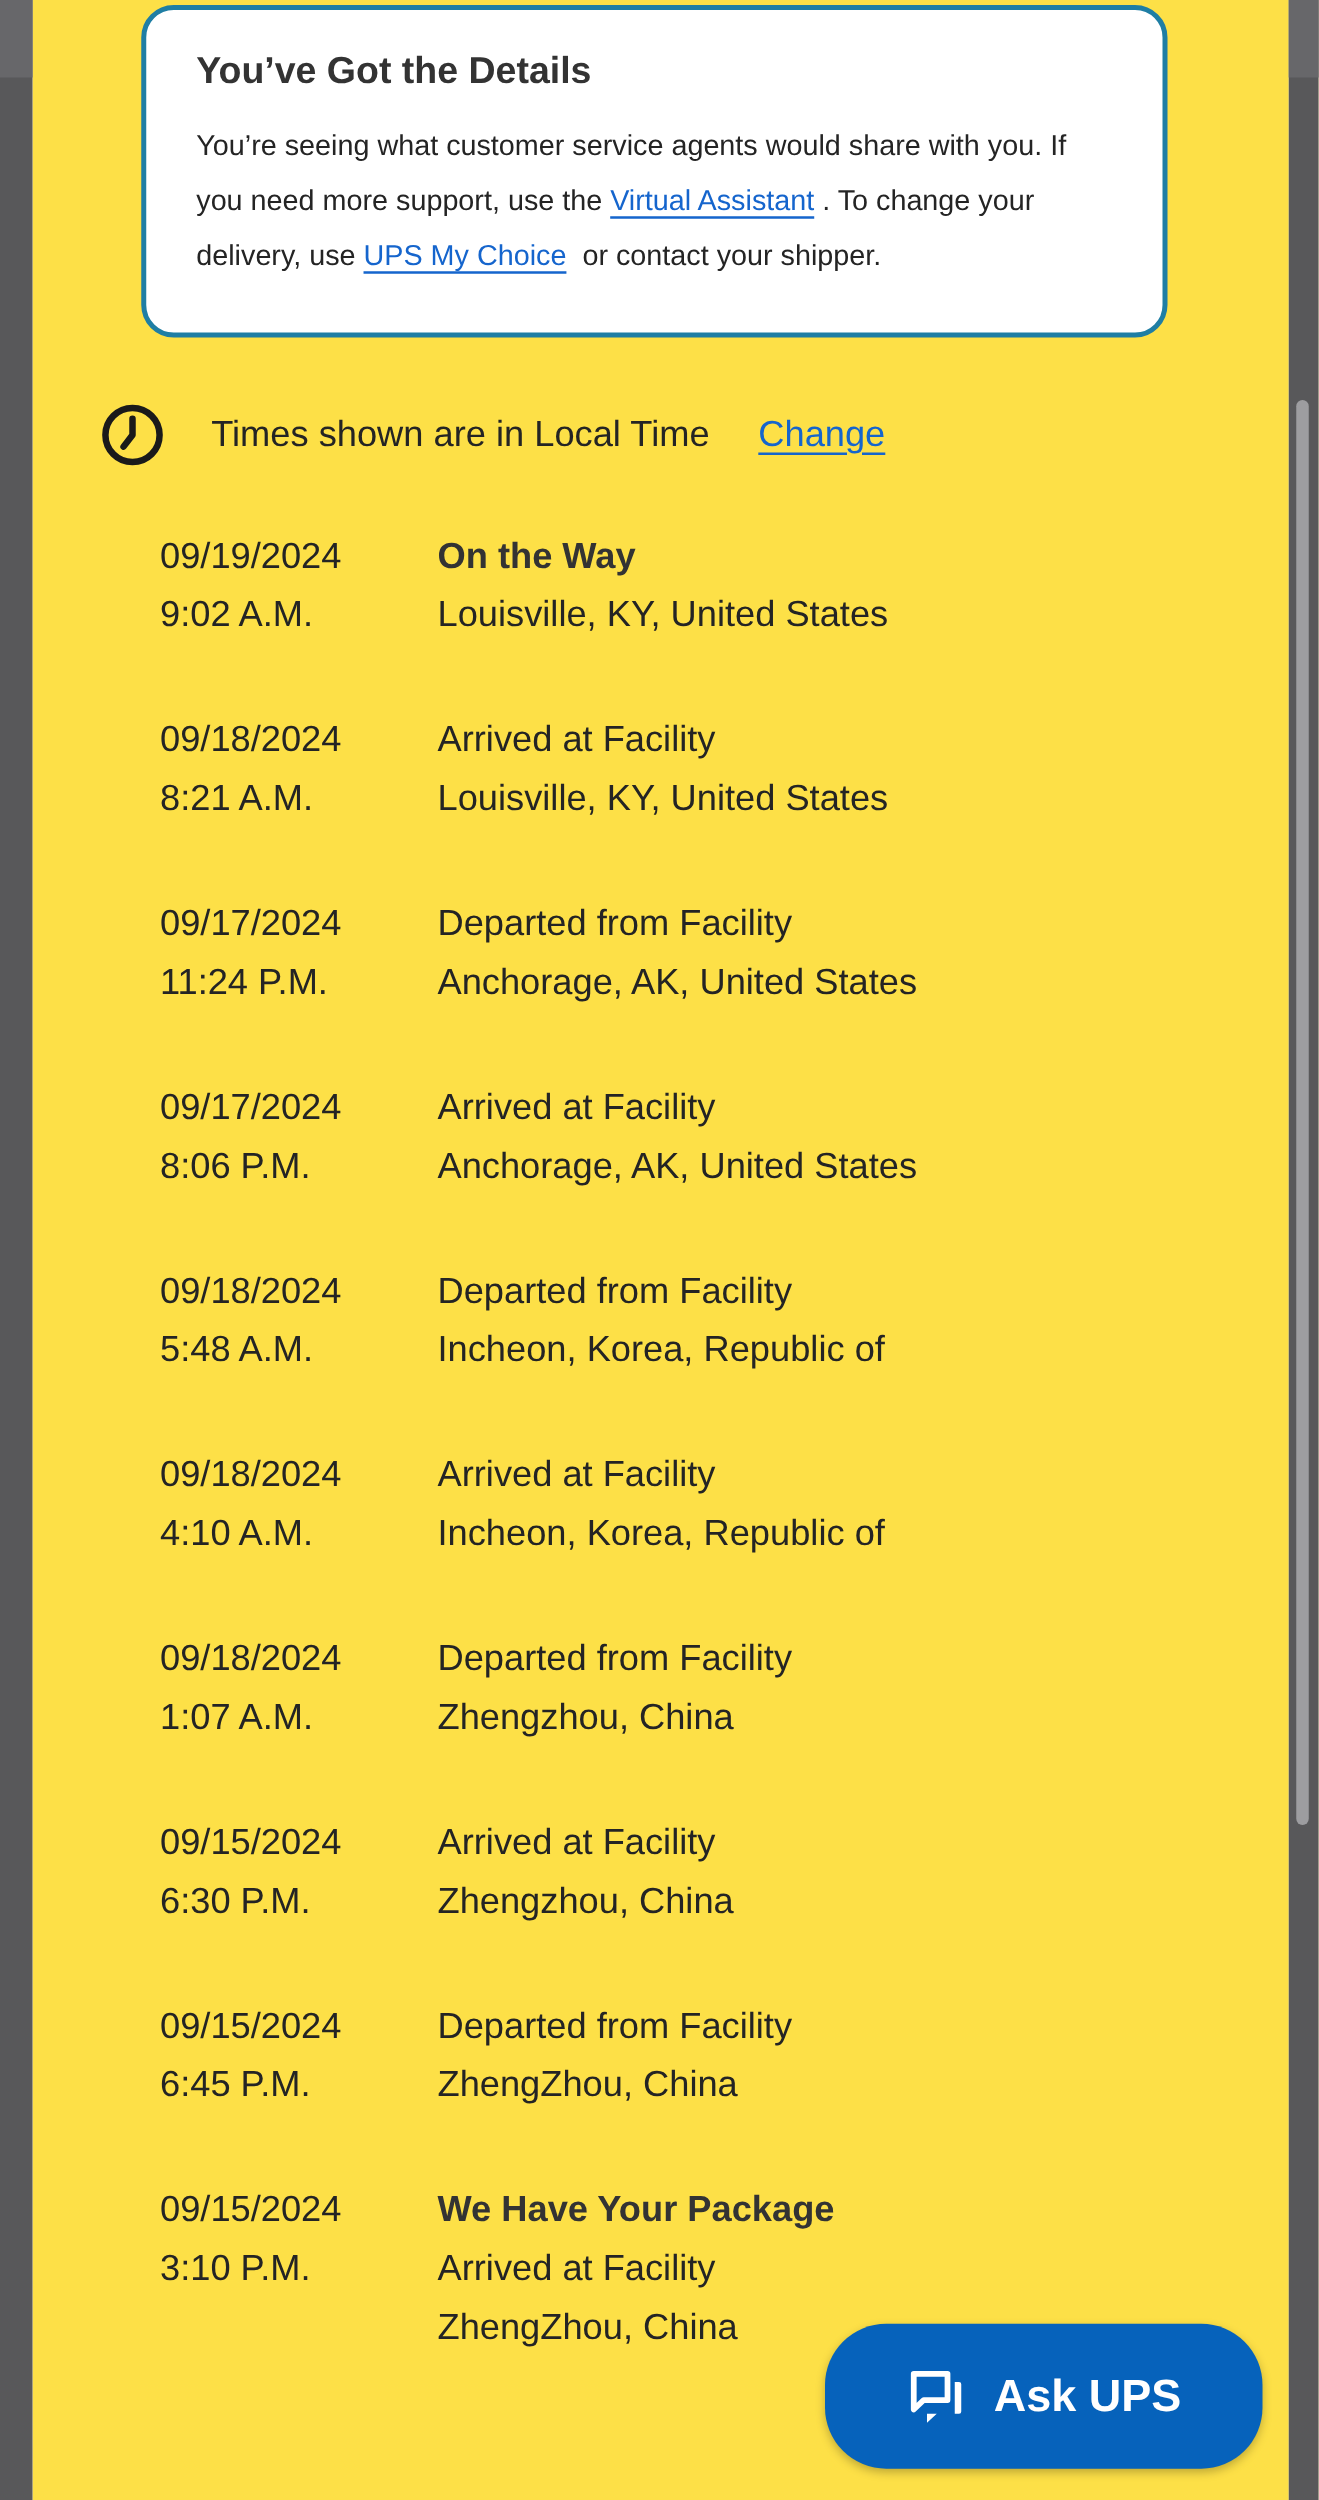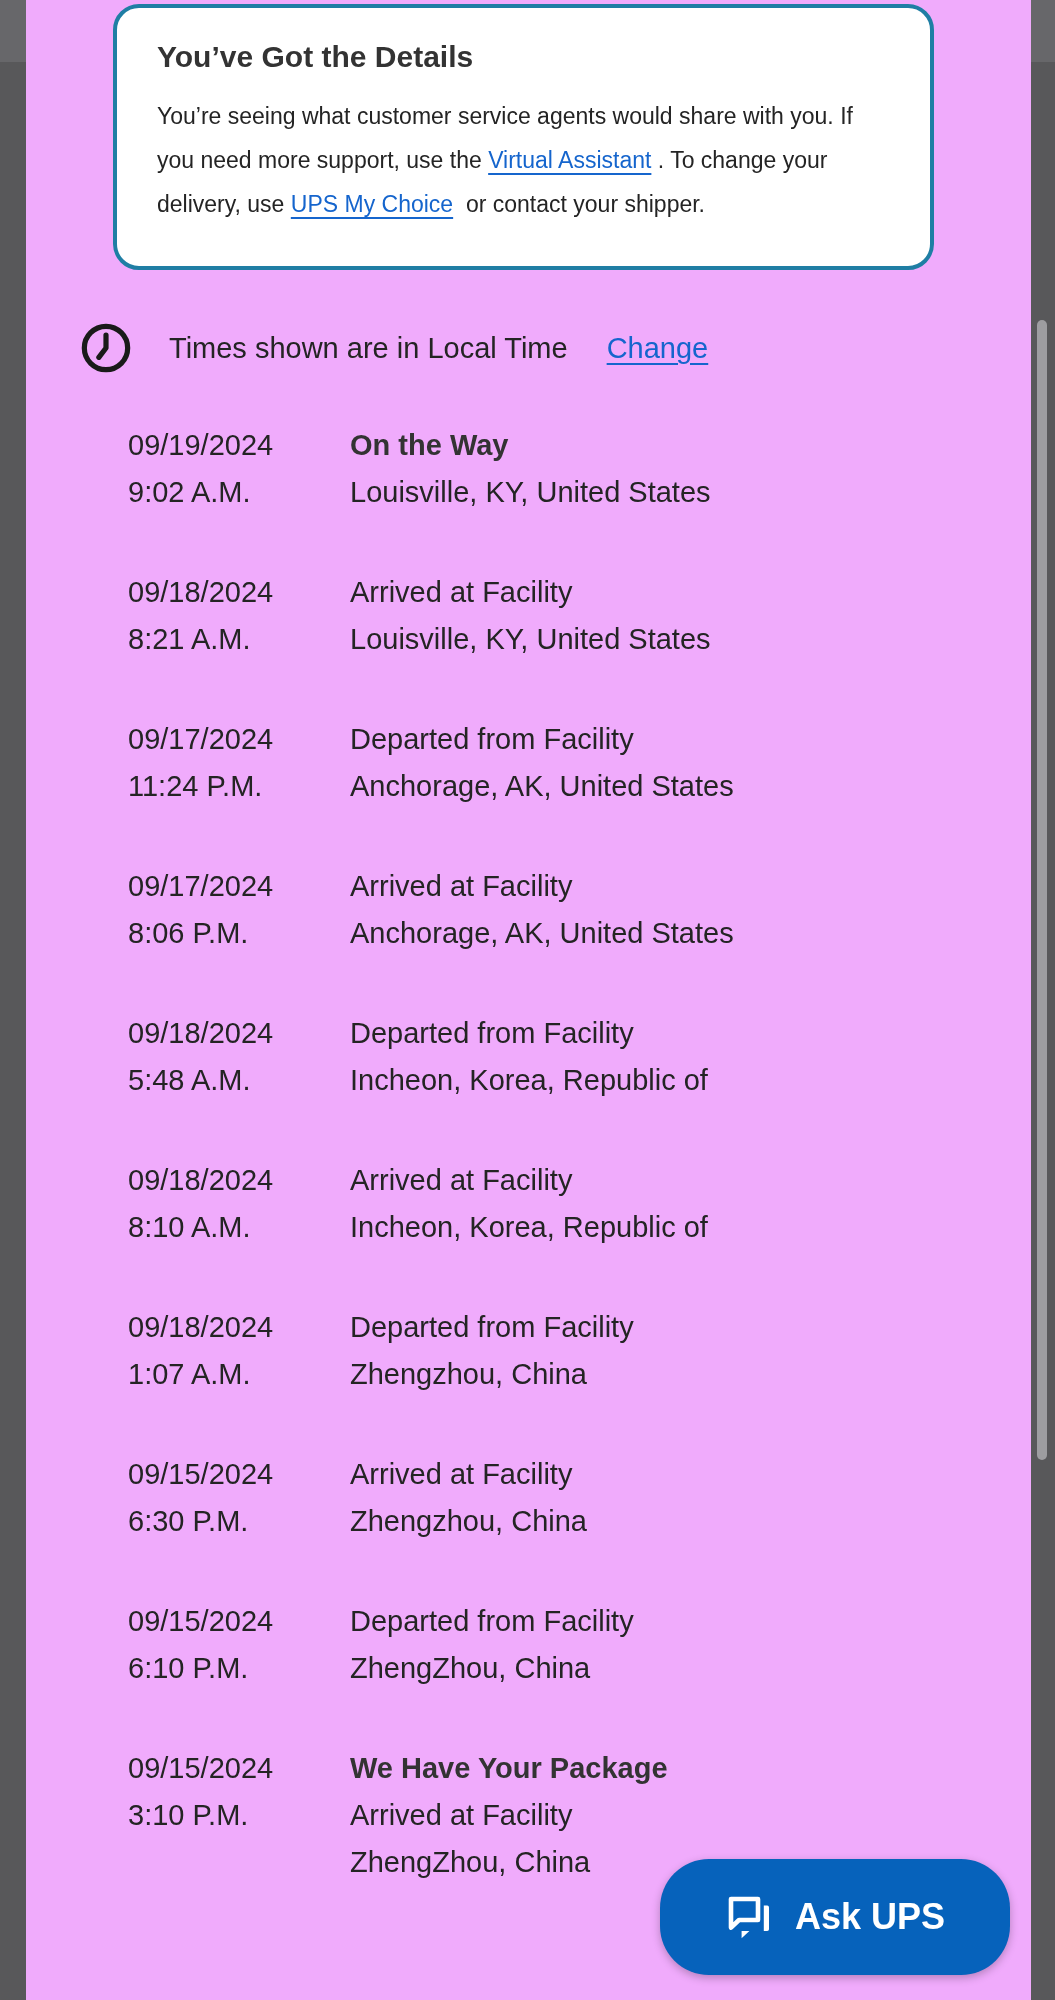--- a/index.html
+++ b/index.html
@@ -23,21 +23,21 @@
   .strip-right { right: 0; width: 24px; }
   .scroll-thumb {
     position: absolute; left: 6px; width: 10px;
     top: 320px; height: 1140px;
     background: #9d9da0; border-radius: 6px;
   }
   
   .panel {
     position: absolute; left: 26px; top: 0;
     width: 1005px; height: 2000px;
-    background: #f0abfc; overflow: hidden;
+    background: #fde047; overflow: hidden;
   }
   
   .info-box {
     margin: 4px 0 0 87px;
     width: 821px;
     border: 4px solid #1f7ea4;
     border-radius: 26px;
     padding: 32px 38px 40px 40px;
     background: #ffffff;
   }
@@ -158,21 +158,21 @@
           <div class="event-line">5:48 A.M.</div>
         </div>
         <div>
           <div class="event-line">Departed from Facility</div>
           <div class="event-line">Incheon, Korea, Republic of</div>
         </div>
       </div>
       <div class="event">
         <div>
           <div class="event-line">09/18/2024</div>
-          <div class="event-line">8:10 A.M.</div>
+          <div class="event-line">4:10 A.M.</div>
         </div>
         <div>
           <div class="event-line">Arrived at Facility</div>
           <div class="event-line">Incheon, Korea, Republic of</div>
         </div>
       </div>
       <div class="event">
         <div>
           <div class="event-line">09/18/2024</div>
           <div class="event-line">1:07 A.M.</div>
@@ -188,21 +188,21 @@
           <div class="event-line">6:30 P.M.</div>
         </div>
         <div>
           <div class="event-line">Arrived at Facility</div>
           <div class="event-line">Zhengzhou, China</div>
         </div>
       </div>
       <div class="event">
         <div>
           <div class="event-line">09/15/2024</div>
-          <div class="event-line">6:10 P.M.</div>
+          <div class="event-line">6:45 P.M.</div>
         </div>
         <div>
           <div class="event-line">Departed from Facility</div>
           <div class="event-line">ZhengZhou, China</div>
         </div>
       </div>
       <div class="event">
         <div>
           <div class="event-line">09/15/2024</div>
           <div class="event-line">3:10 P.M.</div>

